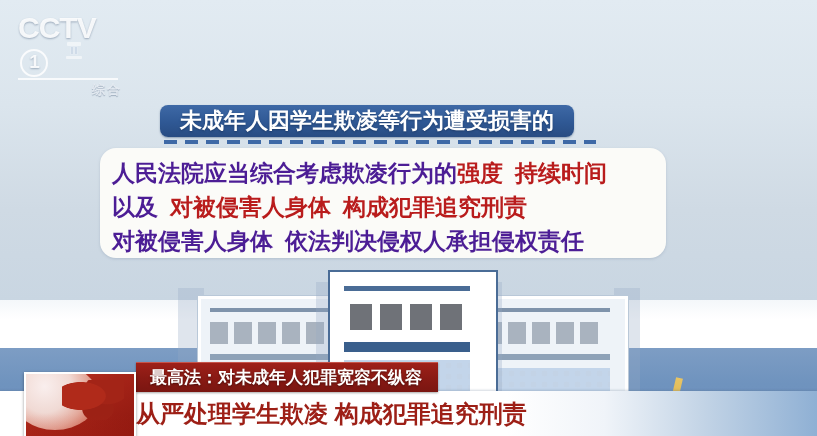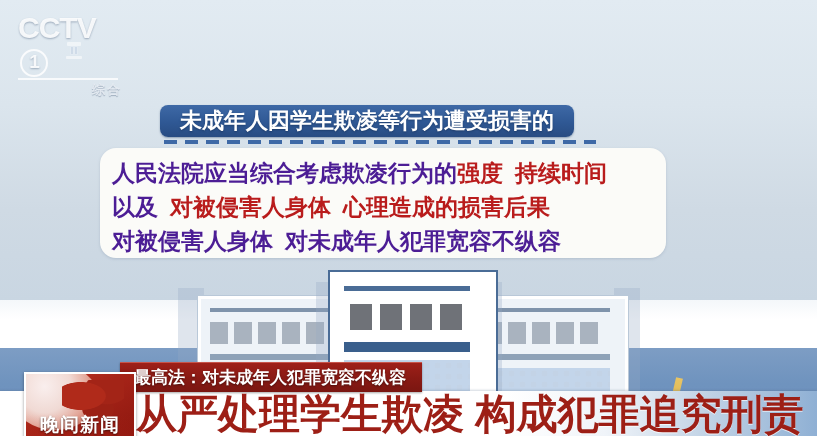--- a/index.html
+++ b/index.html
@@ -138,41 +138,41 @@
   }
   #body-panel .bline{
     font-size:23px;font-weight:bold;line-height:34px;white-space:nowrap;
   }
   .t-blue{color:#4c1d95;}
   .t-gold{color:#b91c1c;}
   .gap{display:inline-block;width:12px;}
 
   
   #kicker-bar{
-    position:absolute;left:120px;top:362px;z-index:40;
+    position:absolute;left:136px;top:362px;z-index:40;
     height:29px;padding:0 16px 0 14px;
     display:flex;align-items:center;
     background:linear-gradient(180deg,#9e2019 0%,#8a1a14 50%,#7a1611 100%);
     border-top:1px solid #c8544a;
     box-shadow:0 1px 2px rgba(0,0,0,.35);
   }
   #kicker-bar .kk-text{
     font-size:17px;font-weight:bold;color:#ffffff;white-space:nowrap;
     line-height:20px;text-shadow:0 1px 2px rgba(0,0,0,.45);
   }
 
   #headline-bar{
     position:absolute;left:0px;top:391px;z-index:38;
     width:817px;height:45px;
     background:linear-gradient(90deg,#ffffff 0%,#ffffff 62%,#f0f4f9 74%,#c3d4e6 86%,#8fb0d4 100%);
     box-shadow:0 -1px 2px rgba(80,100,130,.25);
   }
   #headline-text{
     position:absolute;left:136px;top:395px;z-index:42;
-    font-size:41px;font-weight:bold;color:#9d1f16;
+    font-size:24px;font-weight:bold;color:#9d1f16;
     white-space:nowrap;line-height:38px;
     text-shadow:0 1px 0 rgba(255,255,255,.7);
   }
 
   
   #news-logo{
     position:absolute;left:24px;top:372px;z-index:45;
     width:108px;height:64px;
     background:linear-gradient(150deg,#c23a28 0%,#a62418 45%,#8d170f 100%);
     border:2px solid #ffffff;
@@ -281,35 +281,34 @@
   <div id="subtitle-pill">
     <span class="st-text">未成年人因学生欺凌等行为遭受损害的</span>
   </div>
   <div id="subtitle-dash"></div>
 
   <div id="body-panel">
     <div class="bline">
       <span class="t-blue">人民法院应当综合考虑欺凌行为的</span><span class="t-gold">强度</span><span class="gap"></span><span class="t-gold">持续时间</span>
     </div>
     <div class="bline">
-      <span class="t-blue">以及</span><span class="gap"></span><span class="t-gold">对被侵害人身体</span><span class="gap"></span><span class="t-gold">心理造成的损害后果</span>
+      <span class="t-blue">以及</span><span class="gap"></span><span class="t-gold">对被侵害人身体</span><span class="gap"></span><span class="t-gold">构成犯罪追究刑责</span>
     </div>
     <div class="bline">
-      <span class="t-blue">对被侵害人身体</span><span class="gap"></span><span class="t-blue">对未成年人犯罪宽容不纵容</span>
+      <span class="t-blue">对被侵害人身体</span><span class="gap"></span><span class="t-blue">依法判决侵权人承担侵权责任</span>
     </div>
   </div>
 
   <div id="headline-bar"></div>
 
   <div id="kicker-bar">
     <span class="kk-text">最高法：对未成年人犯罪宽容不纵容</span>
   </div>
 
   <div id="headline-text">从严处理学生欺凌 构成犯罪追究刑责</div>
 
   <div id="news-logo">
     <div class="globe"></div>
     <div class="landmass"></div>
     <div class="nl-white"></div>
-    <div class="nl-text">晚间新闻</div>
   </div>
 
 </div>
 
 </body></html>

